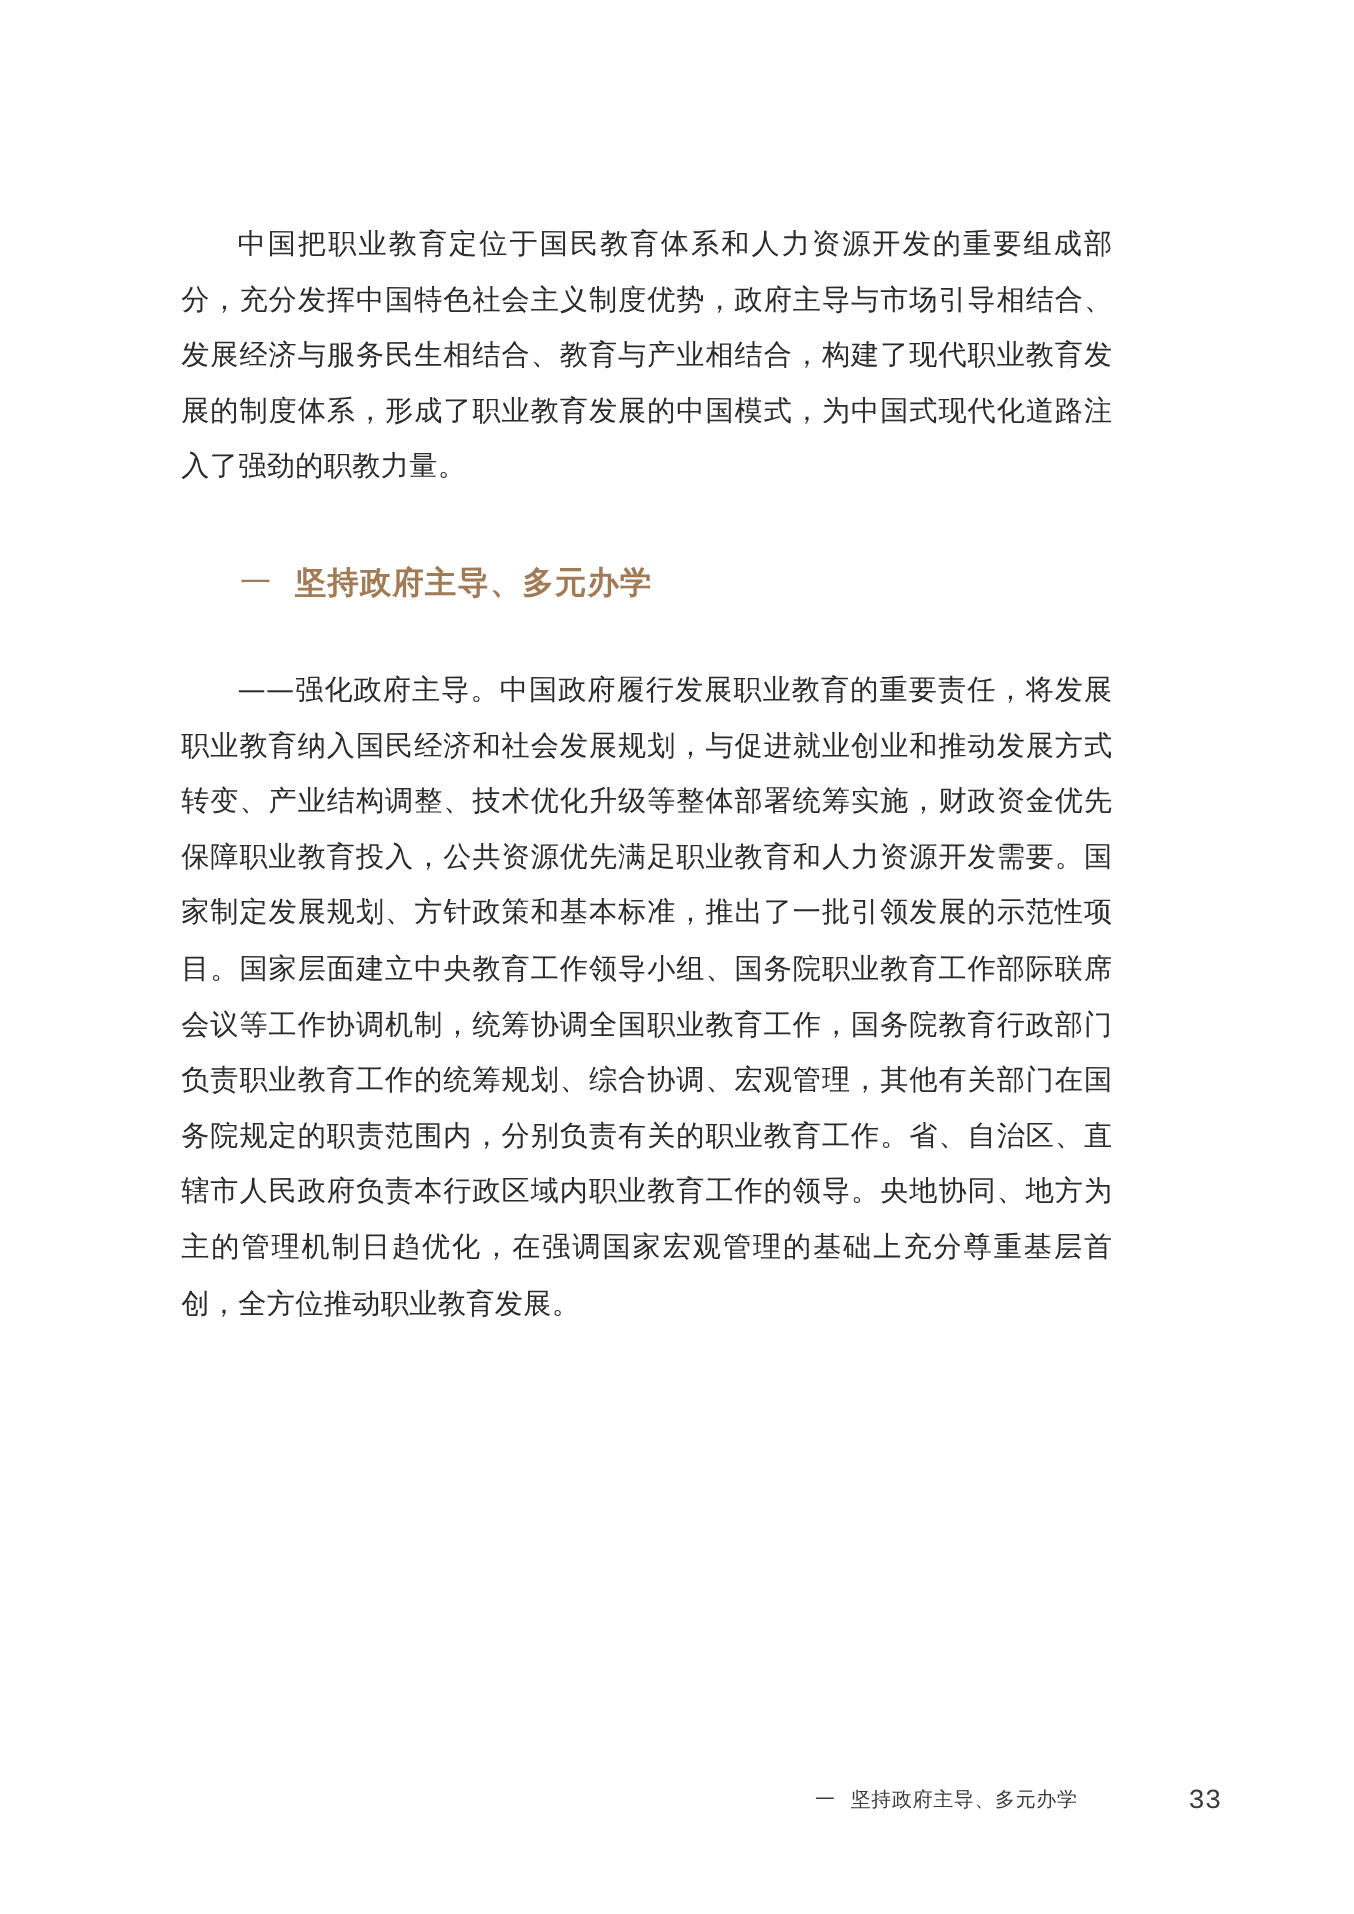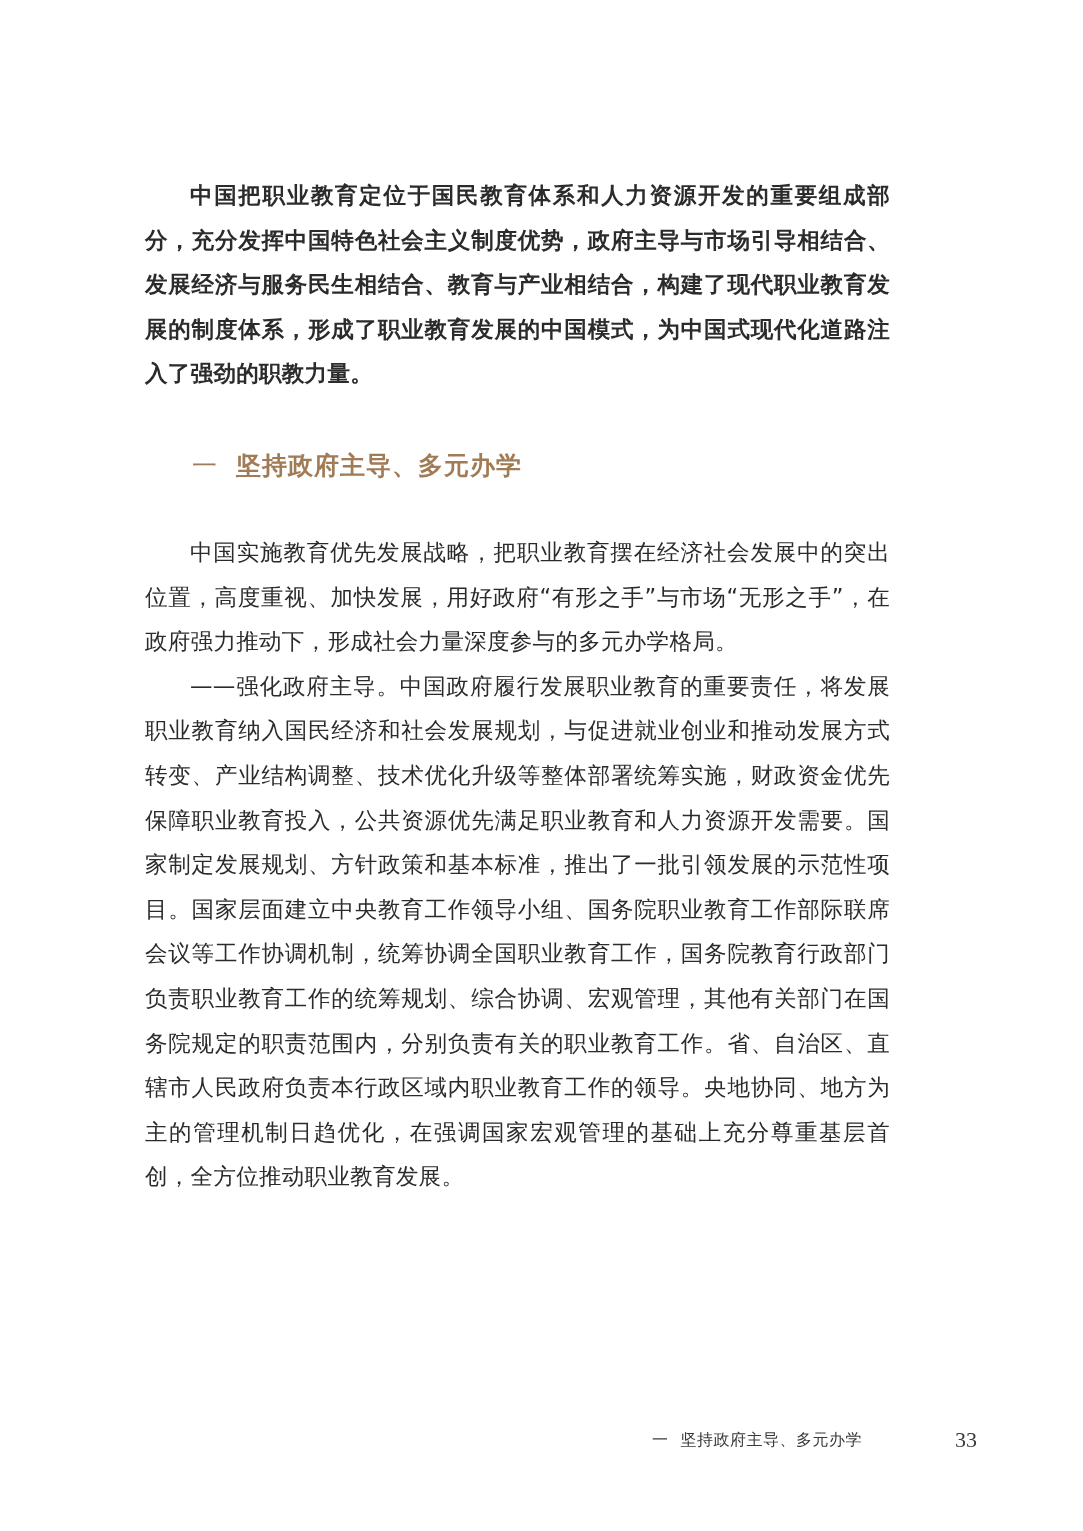--- a/index.html
+++ b/index.html
@@ -30,21 +30,21 @@
       line-height: 44.6px;
       letter-spacing: 0.3px;
       text-align: justify;
       text-justify: inter-character;
       color: #2b2b2b;
     }
     .para {
       margin: 0;
       text-indent: 2em;
     }
-    .intro { top: 173px; font-weight: bold; }
+    .intro { top: 173px; }
     .section-body { top: 530px; }
     .section-heading {
       position: absolute;
       left: 192px;
       top: 446px;
       font-size: 25px;
       line-height: 40px;
       color: #a07b55;
       font-weight: bold;
       letter-spacing: 1px;
@@ -65,39 +65,38 @@
       color: #3a3a3a;
     }
     .footer .running-title {
       font-size: 16px;
       letter-spacing: 0.5px;
     }
     .footer .running-title .num {
       margin-right: 12px;
     }
     .footer .page-number {
-      font-family: Liberation Serif, serif;
+      font-family: Liberation Mono, monospace;
       font-size: 22px;
     }
   </style>
 </head>
 <body>
 
 <div class="page">
 
   <div class="body-text intro">
     <p class="para">中国把职业教育定位于国民教育体系和人力资源开发的重要组成部分，充分发挥中国特色社会主义制度优势，政府主导与市场引导相结合、发展经济与服务民生相结合、教育与产业相结合，构建了现代职业教育发展的制度体系，形成了职业教育发展的中国模式，为中国式现代化道路注入了强劲的职教力量。</p>
   </div>
 
   <div class="section-heading">
     <span class="num">一</span><span>坚持政府主导、多元办学</span>
   </div>
 
   <div class="body-text section-body">
-    <p class="para">中国实施教育优先发展战略，把职业教育摆在经济社会发展中的突出位置，高度重视、加快发展，用好政府“有形之手”与市场“无形之手”，在政府强力推动下，形成社会力量深度参与的多元办学格局。</p>
     <p class="para">——强化政府主导。中国政府履行发展职业教育的重要责任，将发展职业教育纳入国民经济和社会发展规划，与促进就业创业和推动发展方式转变、产业结构调整、技术优化升级等整体部署统筹实施，财政资金优先保障职业教育投入，公共资源优先满足职业教育和人力资源开发需要。国家制定发展规划、方针政策和基本标准，推出了一批引领发展的示范性项目。国家层面建立中央教育工作领导小组、国务院职业教育工作部际联席会议等工作协调机制，统筹协调全国职业教育工作，国务院教育行政部门负责职业教育工作的统筹规划、综合协调、宏观管理，其他有关部门在国务院规定的职责范围内，分别负责有关的职业教育工作。省、自治区、直辖市人民政府负责本行政区域内职业教育工作的领导。央地协同、地方为主的管理机制日趋优化，在强调国家宏观管理的基础上充分尊重基层首创，全方位推动职业教育发展。</p>
   </div>
 
   <div class="footer">
     <span class="running-title">
       <span class="num">一</span><span>坚持政府主导、多元办学</span>
     </span>
     <span class="page-number">33</span>
   </div>
 

